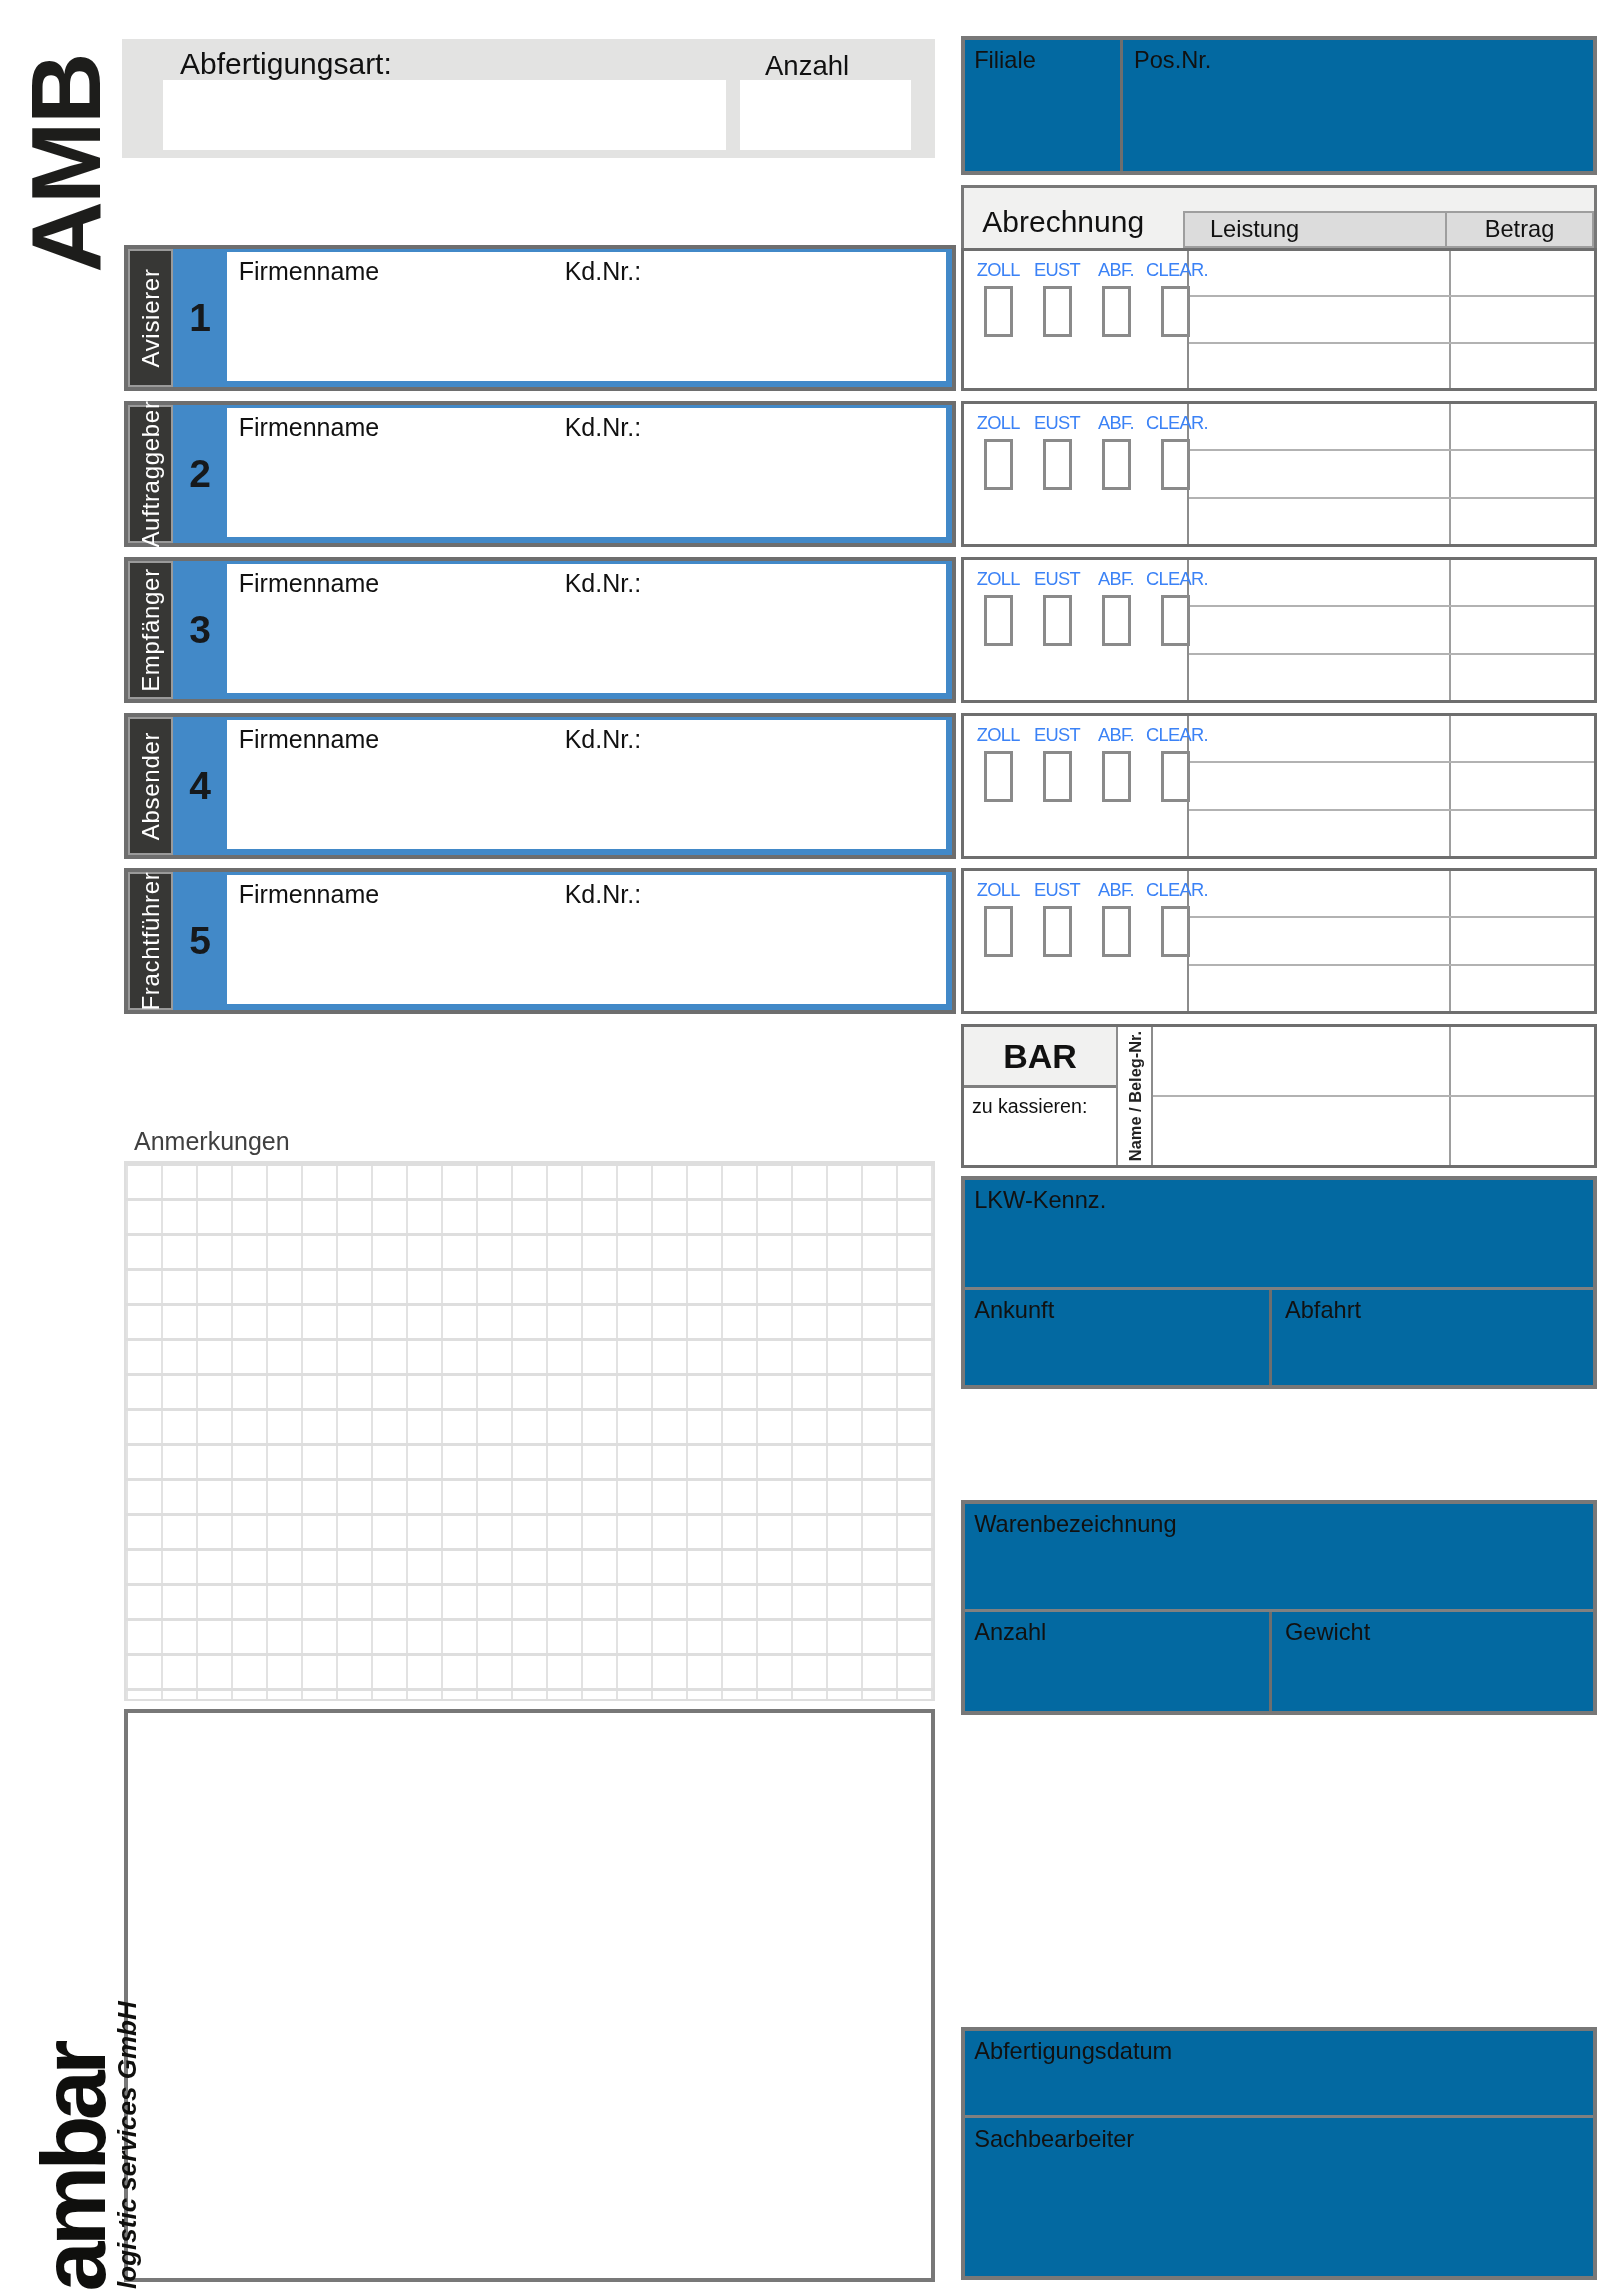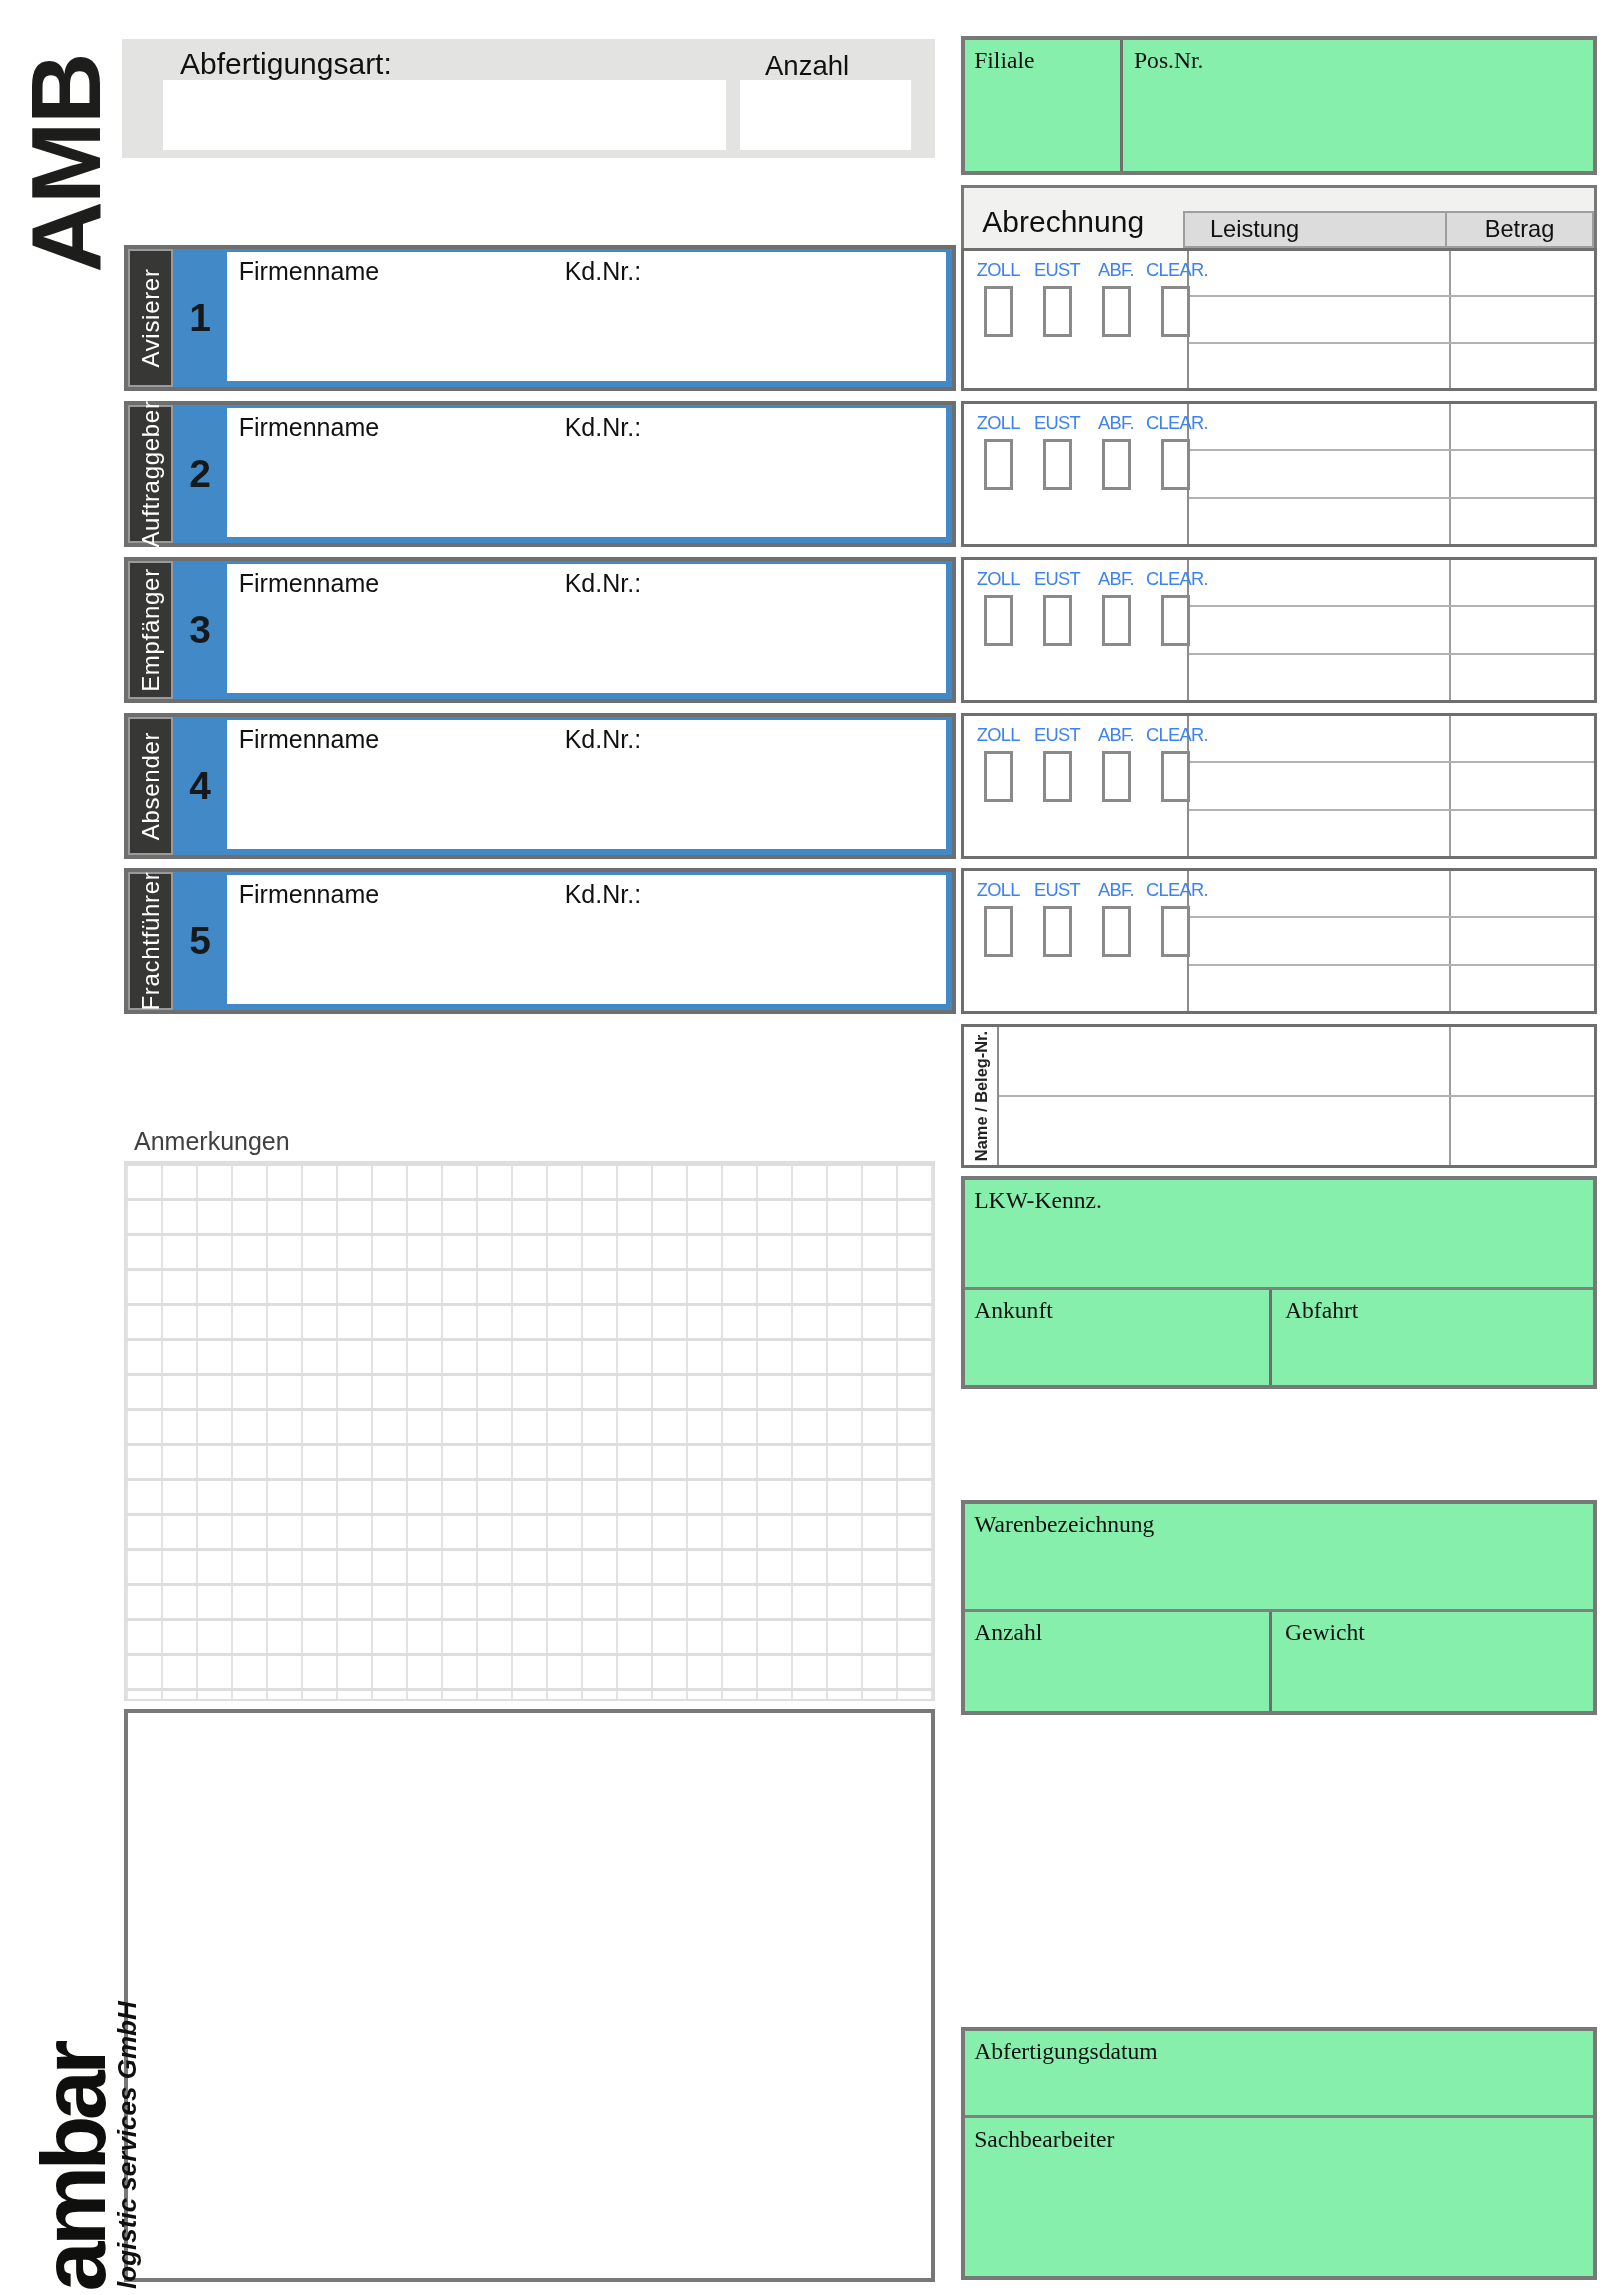--- a/index.html
+++ b/index.html
@@ -18,21 +18,21 @@
   .vlogo-inner{transform:rotate(-90deg);white-space:nowrap;}
   .amb-text{font-size:99px;font-weight:bold;letter-spacing:-2.6px;color:#1d1d1b;}
 
   
   .graypanel{background:#e3e3e2;}
   .hlabel{font-size:30px;color:#111;}
   .hlabel2{font-size:27.5px;color:#111;}
   .whitebox{background:#ffffff;}
 
   
-  .gbox{border:4.6px solid #787878;background:#86efac;font-family:Liberation Serif, serif;}
+  .gbox{border:4.6px solid #787878;background:#0369a1;}
   .seclabel{font-size:23.6px;color:#111;}
 
   
   .abr-head{background:#f1f1f0;border:3.9px solid #787878;border-bottom:none;}
   .abr-title{font-size:30px;color:#111;position:absolute;left:18.3px;top:17px;}
   .hdr-cell{position:absolute;bottom:0;height:33px;background:#dcdcdc;border:2px solid #9e9e9e;
             font-size:23.6px;color:#111;display:flex;align-items:center;}
   .abl-block{border:3.9px solid #6e6e6e;background:#fff;display:flex;}
   .chk-area{width:223px;position:relative;border-right:2px solid #8c8c8c;}
   .chk-col{position:absolute;top:0;width:58px;height:100%;}
@@ -111,20 +111,26 @@
     <div class="abs" style="left:158px;top:0;right:0;height:100%;"></div>
   </div>
 
   <div class="abs abr-head" style="left:961px;top:185px;width:636px;height:63px;">
     <div class="abr-title">Abrechnung</div>
     <div class="hdr-cell" style="left:219px;width:262px;padding-left:25px;">Leistung</div>
     <div class="hdr-cell" style="left:481px;right:0;justify-content:center;">Betrag</div>
   </div>
 
   <div class="abs abl-block" style="left:961px;top:1024px;width:636px;height:144px;">
+    <div class="bar-left">
+      <div class="bar-title">BAR</div>
+      <div class="zu-cell">
+        <span>zu kassieren:</span>
+      </div>
+    </div>
     <div class="name-strip">
       <span class="name-strip-text">Name / Beleg-Nr.</span>
     </div>
     <div class="bar-rows">
       <div class="a-row">
         <div class="cell-leistung" style="border-right:2px solid #9e9e9e;"></div>
         <div class="cell-betrag"></div>
       </div>
       <div class="a-row">
         <div class="cell-leistung" style="border-right:2px solid #9e9e9e;"></div>

